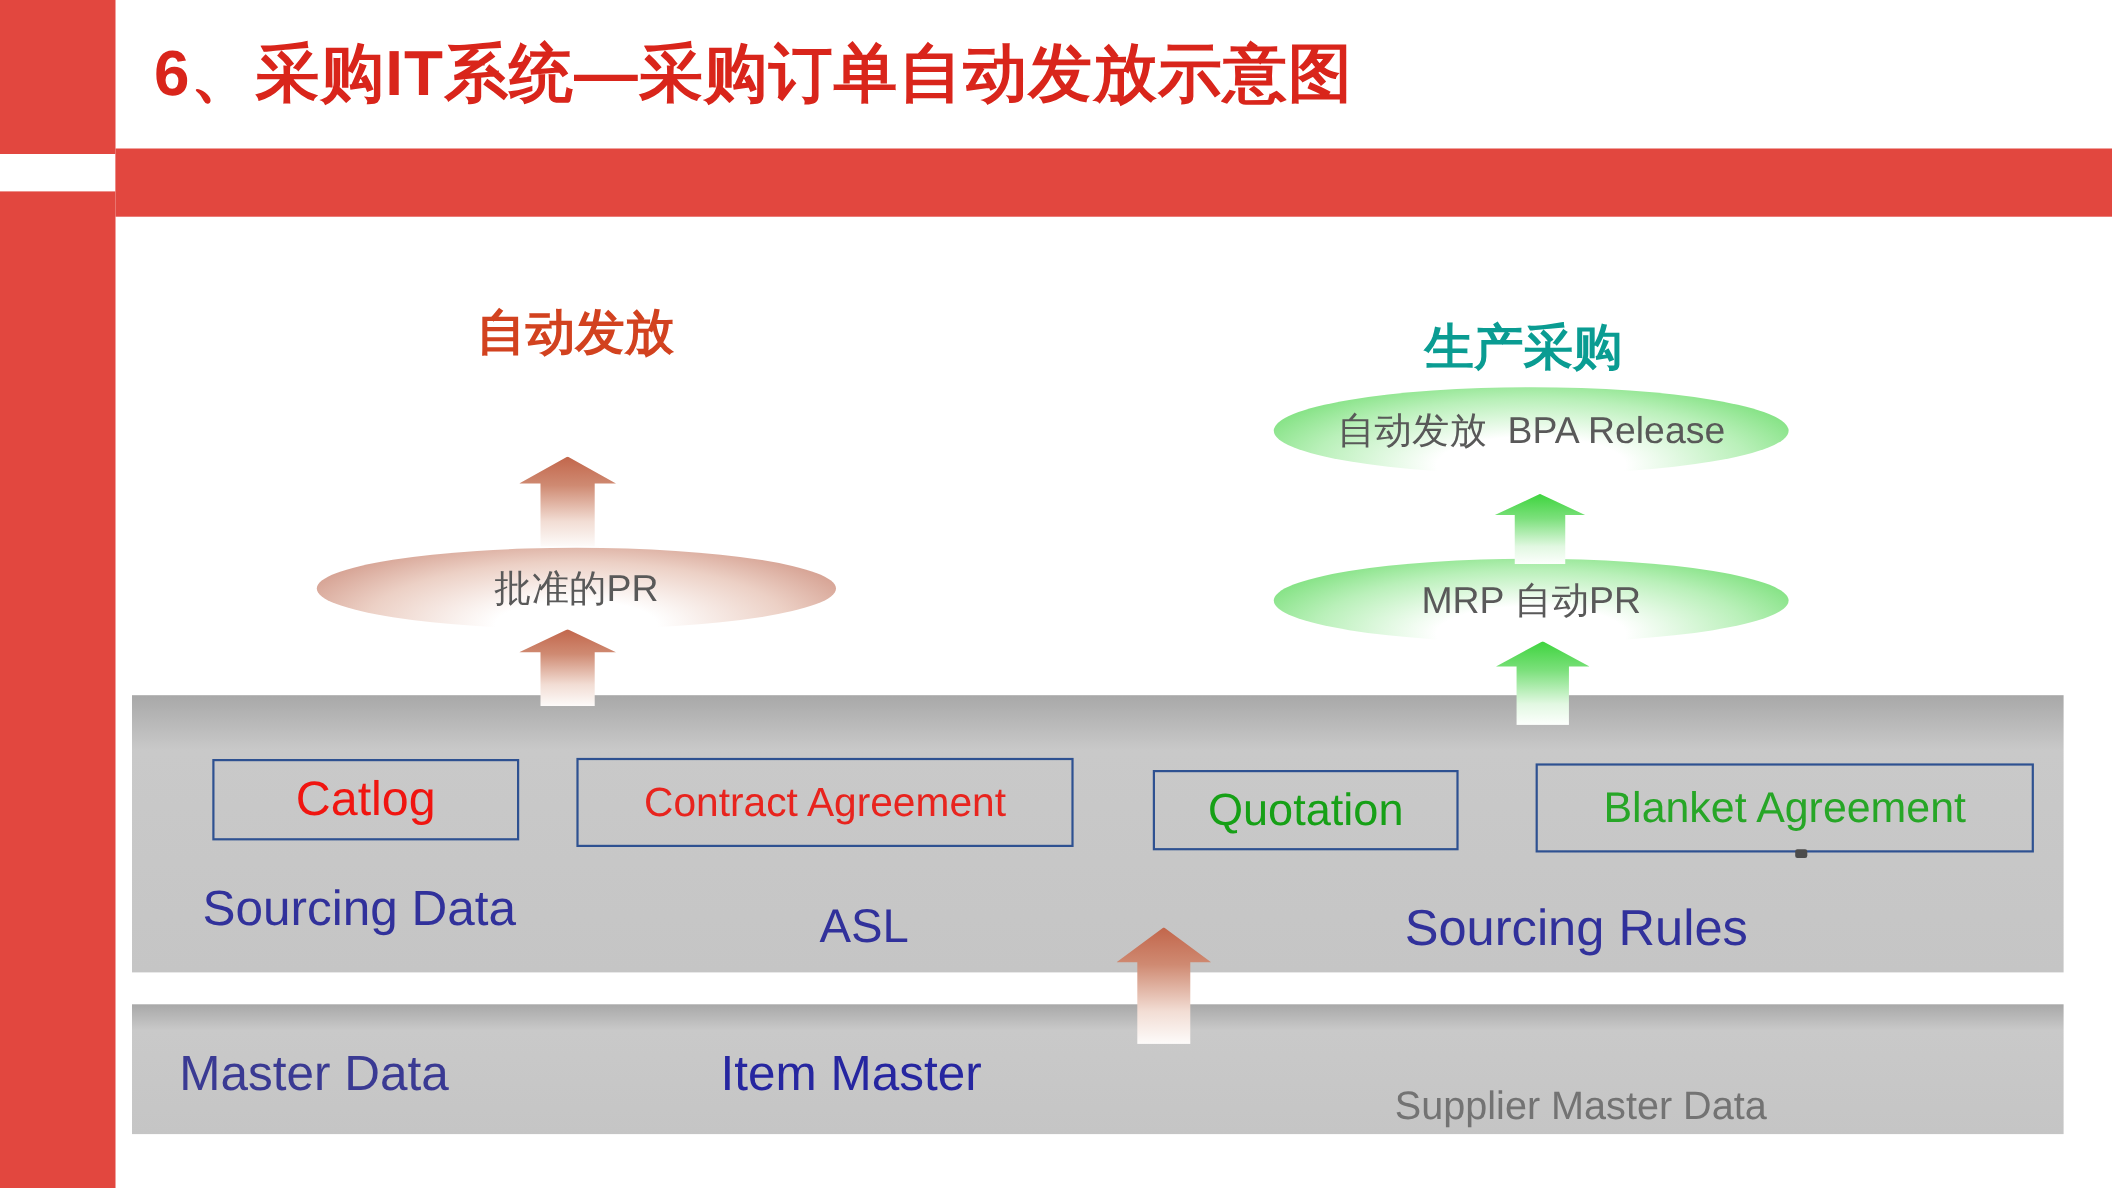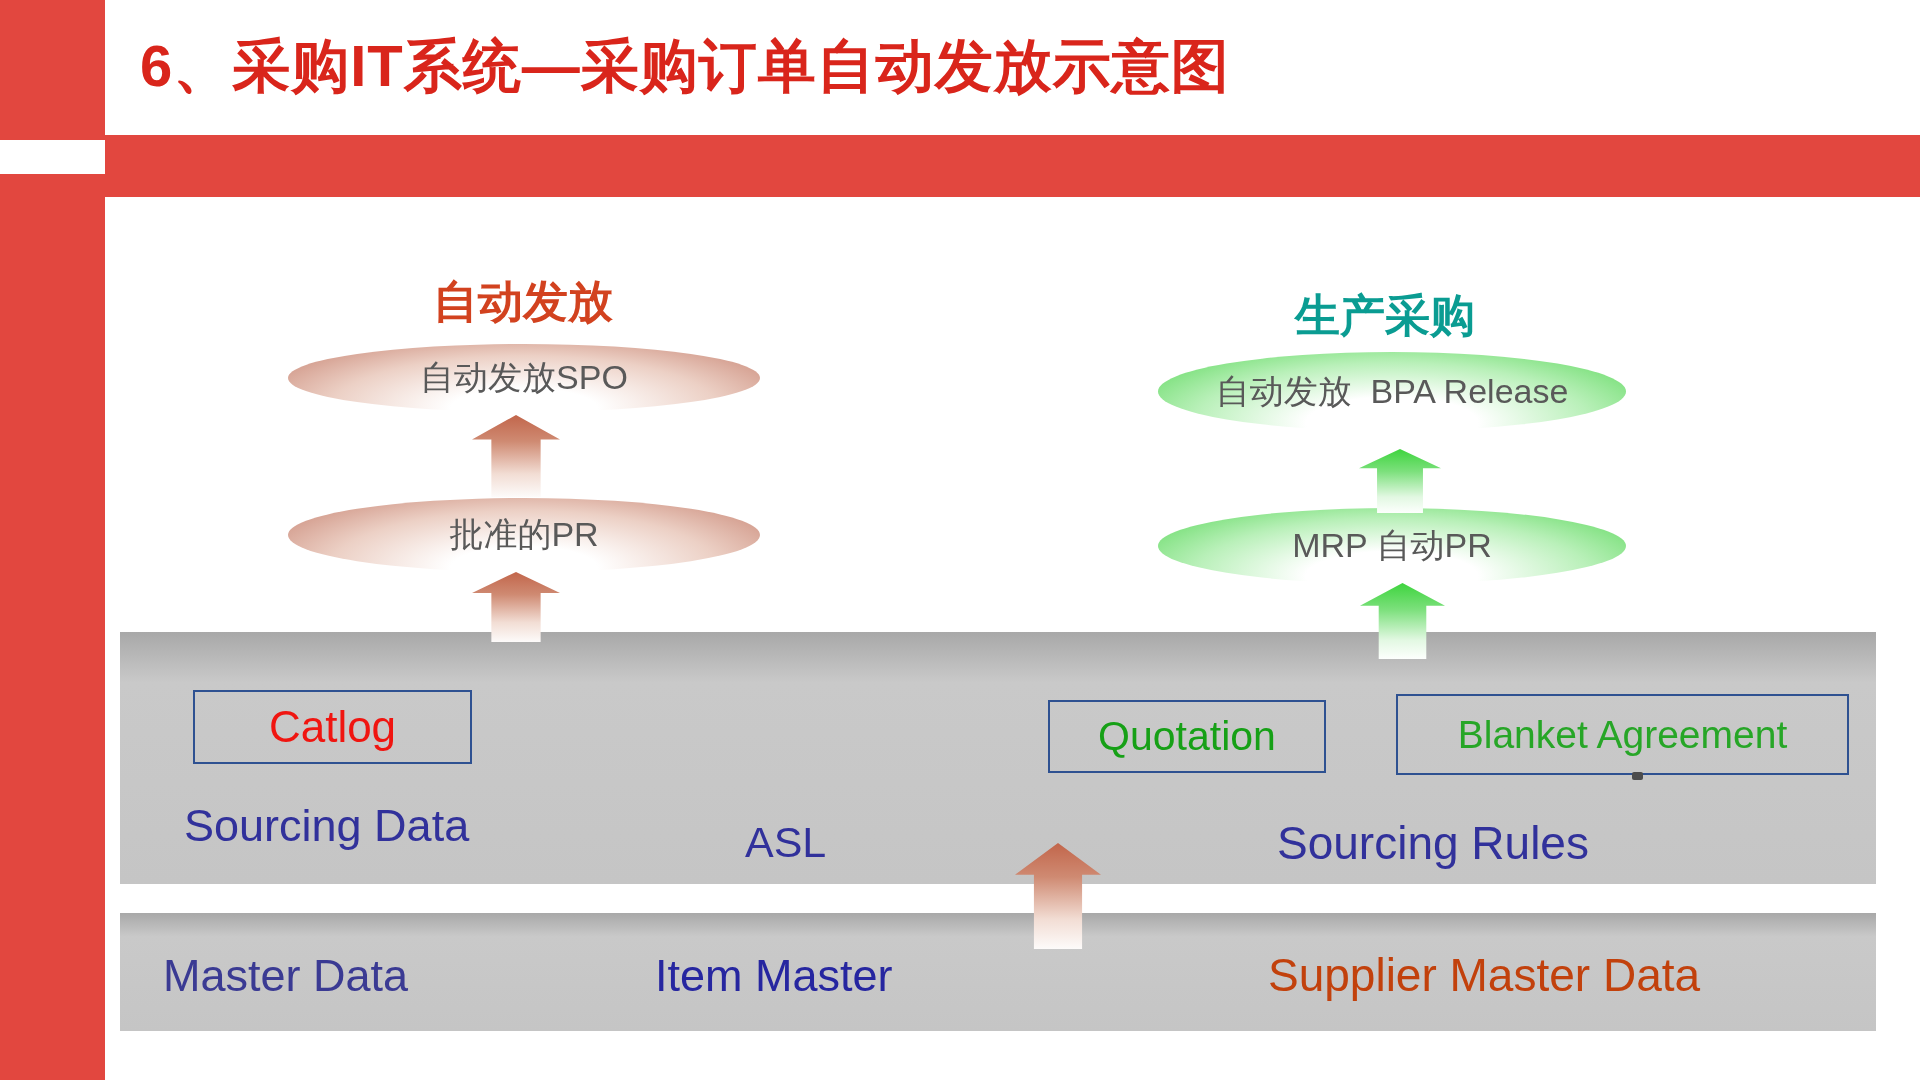--- a/index.html
+++ b/index.html
@@ -61,39 +61,36 @@
   .box-quotation{left:1048px;top:700px;width:274px;height:69px;font-size:41px;color:#16a016;}
   .box-blanket{left:1396px;top:694px;width:449px;height:77px;font-size:39px;color:#27a627;align-items:center;}
   .stray-dot{position:absolute;left:1632px;top:772px;width:11px;height:8px;background:#4c4c4c;border-radius:2px;z-index:6;}
   
   .layer-label{position:absolute;color:#31319b;white-space:nowrap;z-index:6;}
   .lbl-sourcing-data{left:184px;top:800px;font-size:45px;}
   .lbl-asl{left:745px;top:818px;font-size:43px;}
   .lbl-sourcing-rules{left:1277px;top:816px;font-size:46px;}
   .lbl-master-data{left:163px;top:950px;font-size:45px;color:#3a3a93;}
   .lbl-item-master{left:655px;top:950px;font-size:45px;color:#2626a0;}
-  .lbl-supplier{left:1268px;top:948px;font-size:46px;color:#c2410c;}
+  .lbl-supplier{left:1268px;top:984px;font-size:36px;color:#737373;}
 </style>
 </head>
 <body>
 
 <div class="slide">
 
   <div class="side-bar"></div>
   <div class="side-notch"></div>
   <div class="top-band"></div>
 
   <div class="title">6、采购IT系统—采购订单自动发放示意图</div>
 
   <div class="flow-heading heading-self">自动发放</div>
   <div class="flow-heading heading-prod">生产采购</div>
 
-  <div class="ellipse salmon-e e-spo">
-    <span class="ellipse-label">自动发放SPO</span>
-  </div>
   <div class="block-arrow salmon-a a-spo"></div>
   <div class="ellipse salmon-e e-pr">
     <span class="ellipse-label">批准的PR</span>
   </div>
   <div class="block-arrow salmon-a a-pr"></div>
 
   <div class="ellipse green-e e-bpa">
     <span class="ellipse-label">自动发放  BPA Release</span>
   </div>
   <div class="block-arrow green-a a-bpa"></div>
@@ -103,20 +100,23 @@
   <div class="block-arrow green-a a-mrp"></div>
 
   <div class="panel panel-sourcing"></div>
   <div class="panel panel-master"></div>
 
   <div class="block-arrow salmon-a a-master"></div>
 
   <div class="doc-box box-catlog">
     <span>Catlog</span>
   </div>
+  <div class="doc-box box-contract">
+    <span>Contract Agreement</span>
+  </div>
   <div class="doc-box box-quotation">
     <span>Quotation</span>
   </div>
   <div class="doc-box box-blanket">
     <span>Blanket Agreement</span>
   </div>
   <div class="stray-dot"></div>
 
   <div class="layer-label lbl-sourcing-data">Sourcing Data</div>
   <div class="layer-label lbl-asl">ASL</div>

